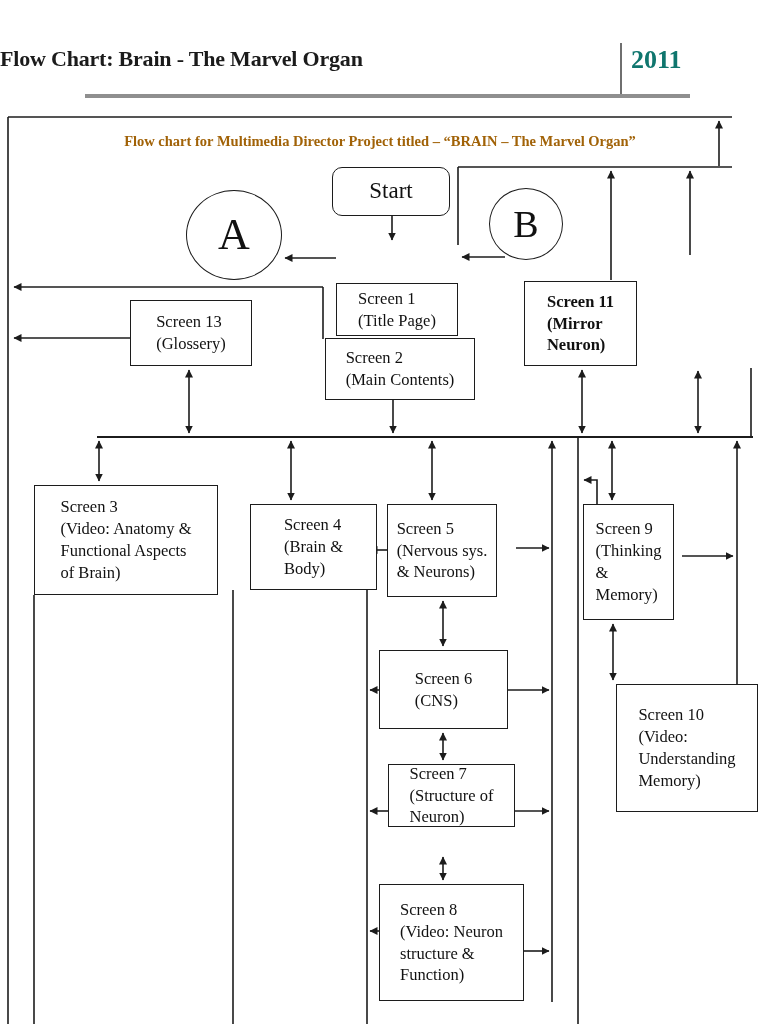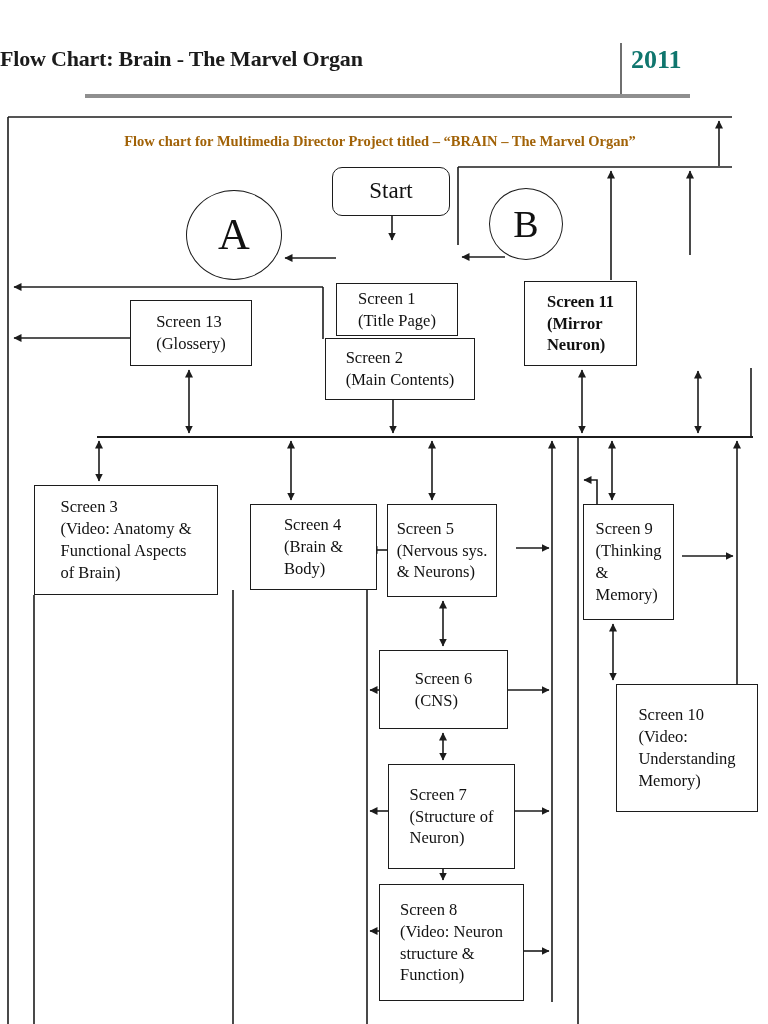--- a/index.html
+++ b/index.html
@@ -119,21 +119,21 @@
   <div class="node" style="left:583px;top:504px;width:91px;height:116px;">Screen 9
 (Thinking
 &amp;
 Memory)</div>
   <div class="node" style="left:379px;top:650px;width:129px;height:79px;">Screen 6
 (CNS)</div>
   <div class="node" style="left:578px;top:684px;width:142px;height:128px;margin-left:38px;">Screen 10
 (Video:
 Understanding
 Memory)</div>
-  <div class="node" style="left:388px;top:764px;width:127px;height:105px;">Screen 7
+  <div class="node" style="left:388px;top:764px;width:127px;height:63px;">Screen 7
 (Structure of
 Neuron)</div>
   <div class="node" style="left:379px;top:884px;width:145px;height:117px;">Screen 8
 (Video: Neuron
 structure &amp;
 Function)</div>
 
 </div>
 
 </body></html>

